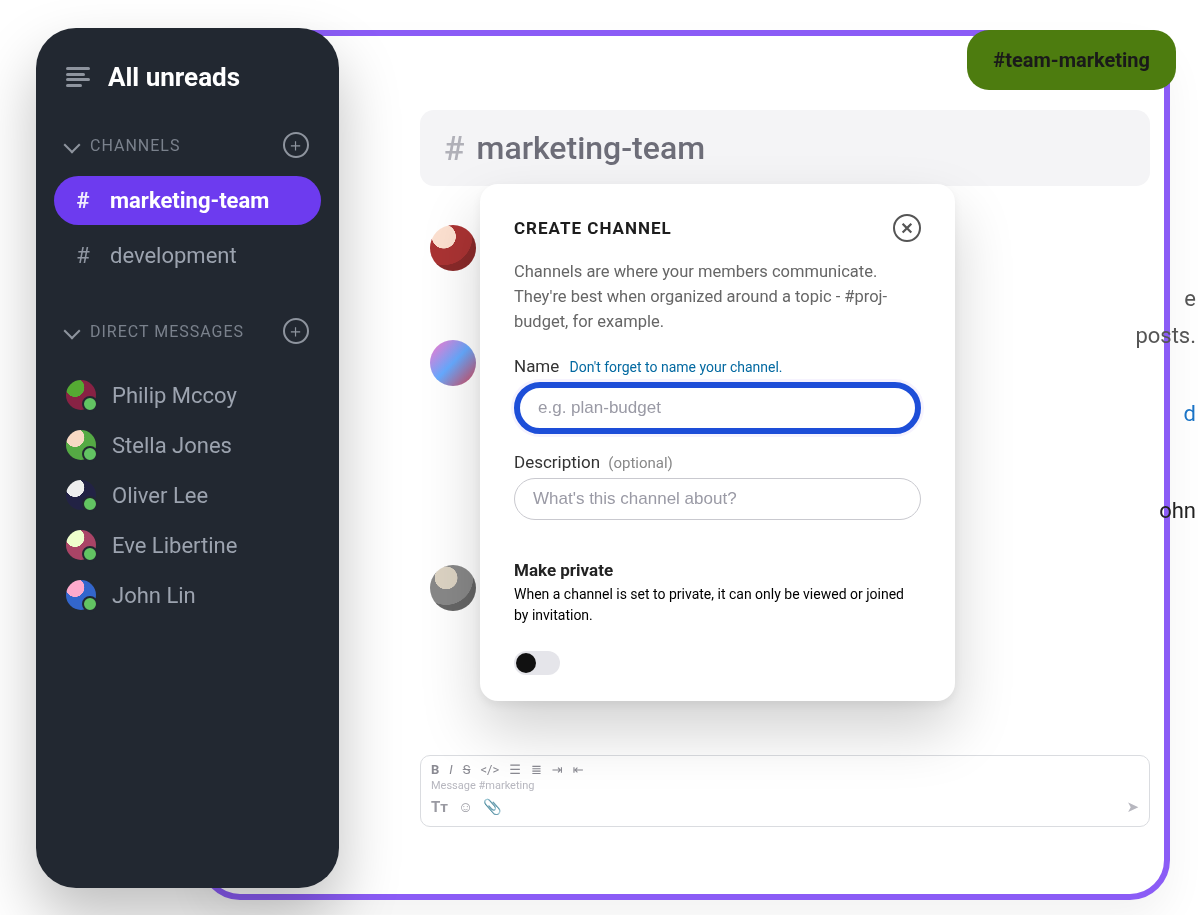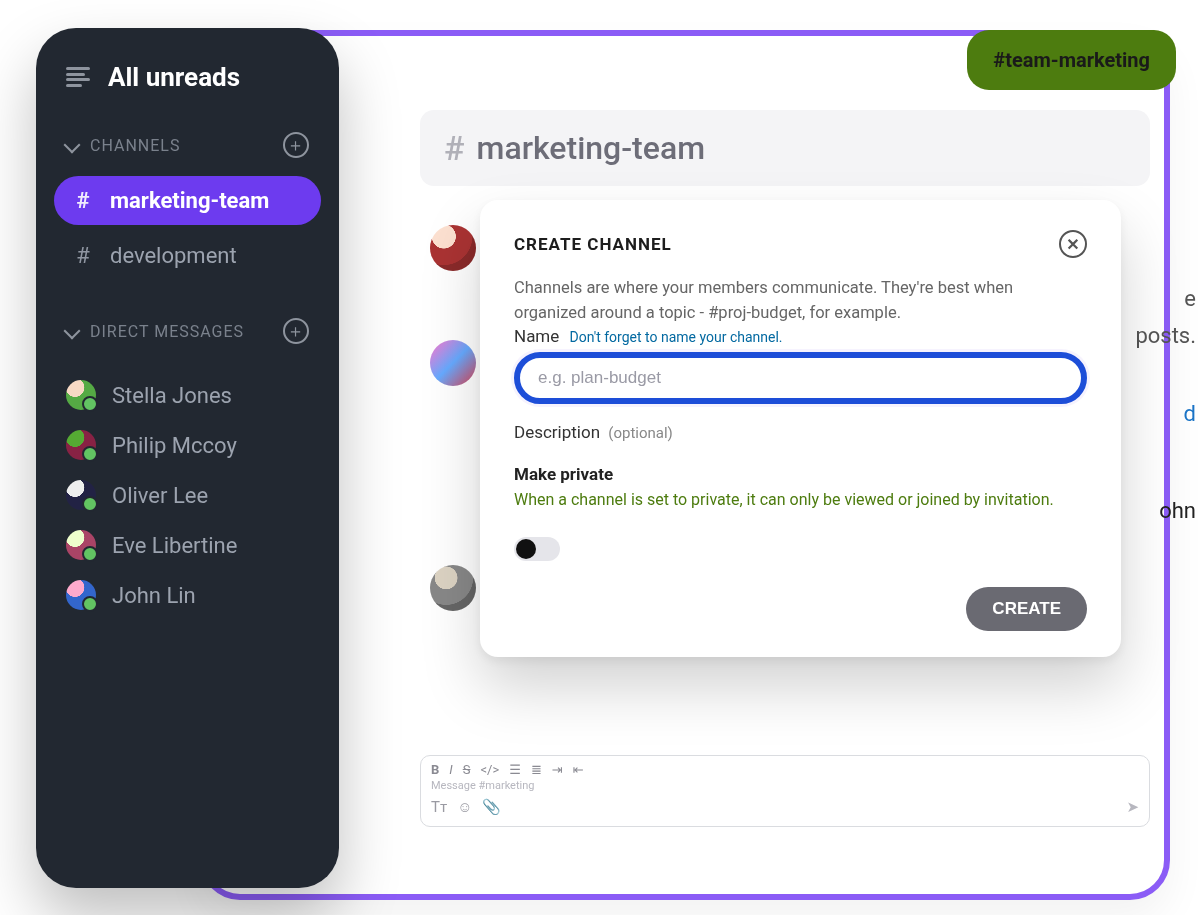--- a/index.html
+++ b/index.html
@@ -111,21 +111,21 @@
     font-size: 11px;
   }
   .compose .bottom-row {
     display: flex;
     justify-content: space-between;
     align-items: center;
     padding: 4px 10px;
     color: #9A9AA2;
     font-size: 15px;
   }
-  .compose .bottom-row .left { display:flex; gap:10px; }
+  .compose .bottom-row .left { display:flex; gap:10px;font-weight:bold; }
   .compose .send { color: #B7B7BF; }
 
   
   .sidebar {
     position: absolute;
     left: 36px;
     top: 28px;
     width: 303px;
     height: 860px;
     background: #222831;
@@ -204,61 +204,61 @@
   .av1{background:radial-gradient(circle at 30% 25%,#f8d9c4 30%,#5a4 31%);}
   .av2{background:radial-gradient(circle at 30% 25%,#5a3 30%,#824 31%);}
   .av3{background:radial-gradient(circle at 30% 25%,#efc 30%,#a46 31%);}
   .av4{background:radial-gradient(circle at 30% 25%,#eee 30%,#224 31%);}
   .av5{background:radial-gradient(circle at 30% 25%,#fac 30%,#36c 31%);}
 
   
   .modal {
     position: absolute;
     left: 480px;
-    top: 200px;
-    width: 641px;
+    top: 184px;
+    width: 475px;
     background: #fff;
     border-radius: 18px;
     box-shadow: 0 30px 60px rgba(0,0,0,0.18), 0 4px 10px rgba(0,0,0,0.06);
     padding: 30px 34px 26px 34px;
     z-index: 15;
   }
   .modal-hd {
     display:flex; justify-content:space-between; align-items:center;
     margin-bottom: 18px;
   }
   .modal-hd h3 {
     font-size: 17px; font-weight:700; letter-spacing:1px; color:#1d1d1d;
   }
   .close-x {
     width:28px; height:28px; border:2px solid #555; border-radius:50%;
     display:flex; align-items:center; justify-content:center;
     color:#555; font-weight:700; cursor:pointer;
   }
   .modal p.desc {
-    color:#666; font-size:16.5px; line-height:1.5; 
+    color:#666; font-size:16.5px; line-height:1.5; margin-bottom:22px;
   }
   .field-label {
     font-size:17px; color:#333; margin-bottom:6px;
   }
   .field-label .hint { color:#0369a1; font-size:14px; margin-left:6px;}
   .field-label .opt { color:#888; font-size:15px; margin-left:4px;}
   .input {
     width:100%; border:6px solid #1d4ed8; border-radius:26px;
     padding: 10px 18px; font-size:17px; color:#333; outline:none;
     margin-bottom:18px; box-shadow: 0 0 0 3px rgba(109,59,239,0.06);
   }
   .input.plain { border:1.5px solid #C9C9CF; box-shadow:none;}
   .input::placeholder{color:#9A9AA5;}
   .private-row{
     display:flex; justify-content:space-between; align-items:flex-start;
     margin-top:22px; gap:20px;flex-direction:column;
   }
   .private-row h4{font-size:17px; font-weight:700; color:#222; margin-bottom:4px;}
-  .private-row p{font-size:16px; color:#4d7c0f; line-height:1.45;}
+  .private-row p{font-size:14px; color:#000000; line-height:1.45;}
   .toggle{
     width:46px; height:24px; background:#E5E5EA; border-radius:14px;
     position:relative; flex:0 0 auto; margin-top:6px; cursor:pointer;
   }
   .toggle .knob{
     position:absolute; left:2px; top:2px; width:20px; height:20px;
     background:#111; border-radius:50%;
   }
   .create-btn{
     margin-top:26px; margin-left:auto; display:block;
@@ -349,26 +349,26 @@
     <div class="left">
       <div class="chev"></div>
       <span>DIRECT MESSAGES</span>
     </div>
     <div class="plus-btn">＋</div>
   </div>
 
   <div style="height:14px"></div>
 
   <div class="dm-item">
+    <div class="avatar-sm av2"></div>
+    <span>Philip Mccoy</span>
+  </div>
+  <div class="dm-item">
     <div class="avatar-sm av1"></div>
     <span>Stella Jones</span>
-  </div>
-  <div class="dm-item">
-    <div class="avatar-sm av2"></div>
-    <span>Philip Mccoy</span>
   </div>
   <div class="dm-item">
     <div class="avatar-sm av4"></div>
     <span>Oliver Lee</span>
   </div>
   <div class="dm-item">
     <div class="avatar-sm av3"></div>
     <span>Eve Libertine</span>
   </div>
   <div class="dm-item">
@@ -387,25 +387,25 @@
   <div class="field-label">
     <span>Name</span>
     <span class="hint">Don't forget to name your channel.</span>
   </div>
   <input class="input" type="text" placeholder="e.g. plan-budget" style="">
 
   <div class="field-label">
     <span>Description</span>
     <span class="opt">(optional)</span>
   </div>
+  <input class="input plain" type="text" placeholder="What's this channel about?" style="">
 
   <div class="private-row">
     <div>
       <h4>Make private</h4>
       <p>When a channel is set to private, it can only be viewed or joined by invitation.</p>
     </div>
     <div class="toggle">
         <div class="knob"></div>
       </div>
   </div>
 
-  <button class="create-btn">CREATE</button>
 </div>
 
 </body></html>

